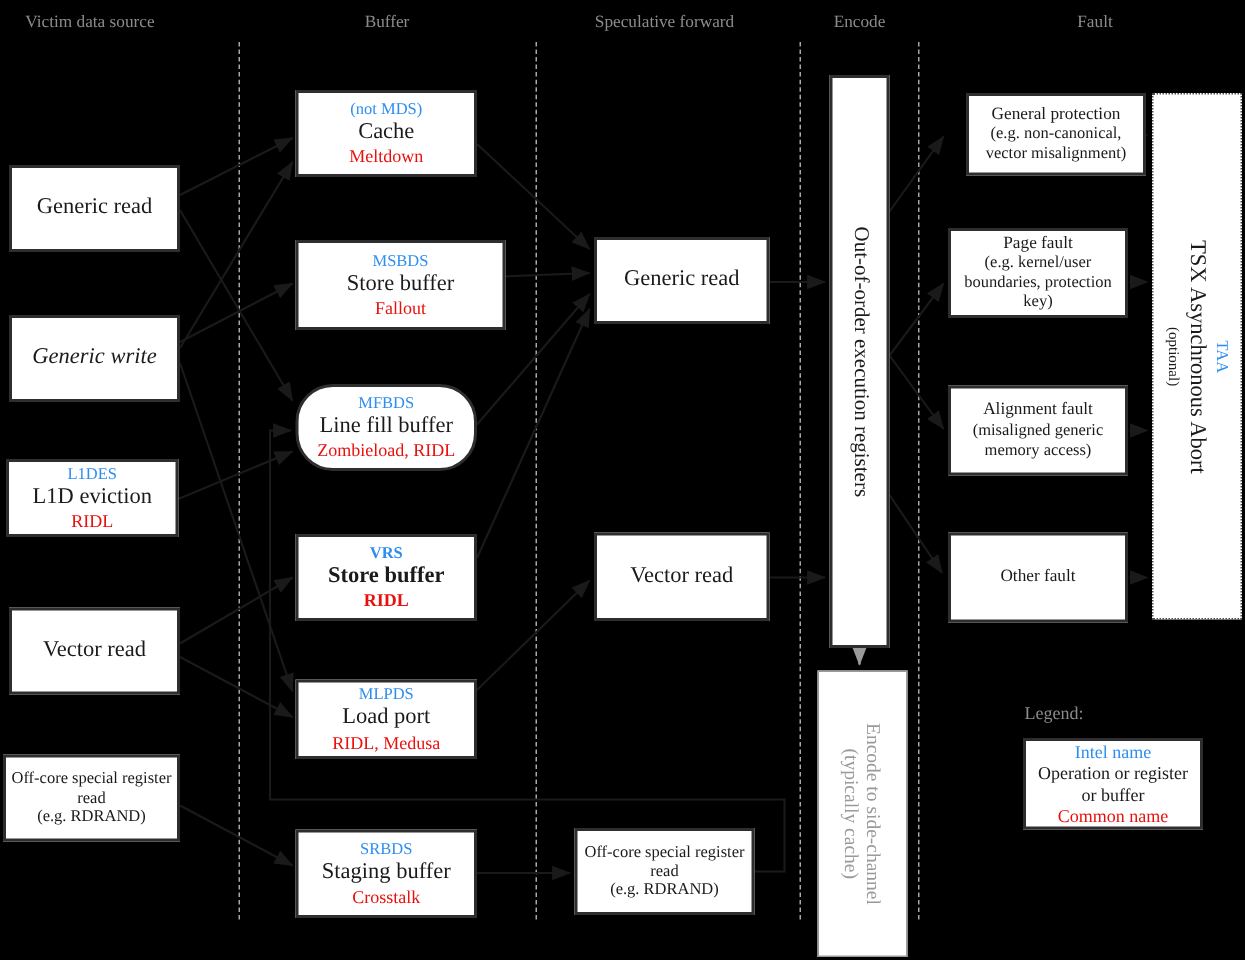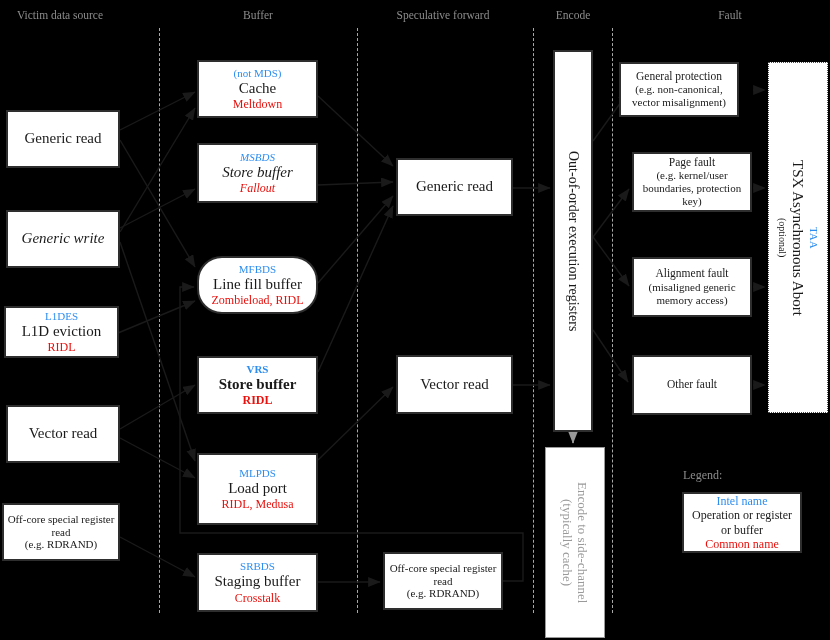--- a/index.html
+++ b/index.html
@@ -31,41 +31,41 @@
 
   
   #n-generic-read{left:6px;top:110px;width:114px;height:58px;}
   #n-generic-write{left:6px;top:210px;width:114px;height:58px;font-style:italic;}
   #n-l1d-eviction{left:4px;top:306px;width:115px;height:52px;}
   #n-vector-read{left:6px;top:405px;width:114px;height:58px;}
   #n-offcore-read{left:2px;top:503px;width:118px;height:58px;}
 
   
   #n-cache{left:197px;top:60px;width:121px;height:58px;text-align:right;}
-  #n-sb-msbds{left:197px;top:143px;width:121px;height:60px;font-style:italic;}
+  #n-sb-msbds{left:197px;top:160px;width:140px;height:60px;}
   #n-lfb{left:197px;top:256px;width:121px;height:58px;border-radius:25px;}
   #n-sb-vrs{left:197px;top:356px;width:121px;height:58px;font-weight:bold;}
-  #n-load-port{left:197px;top:453px;width:121px;height:72px;}
+  #n-load-port{left:197px;top:453px;width:121px;height:53px;}
   #n-staging{left:197px;top:553px;width:121px;height:59px;}
 
   
   #n-spec-gr{left:396px;top:158px;width:117px;height:58px;}
   #n-spec-vr{left:396px;top:355px;width:117px;height:59px;}
   #n-spec-offcore{left:383px;top:552px;width:120px;height:58px;}
 
   
   #n-ooo{left:553px;top:50px;width:40px;height:382px;display:grid;place-items:center;}
   #n-side{left:545px;top:447px;width:60px;height:191px;display:grid;place-items:center;
     border:1.5px solid #9a9a9a;color:#9a9a9a;}
   .vblock{writing-mode:vertical-rl;text-orientation:mixed;text-align:center;}
   #n-ooo .vblock{font-size:14px;}
   #n-side .vblock{font-size:13px;color:#9a9a9a;}
 
   
-  #n-gp{left:619px;top:62px;width:120px;height:55px;font-family:Liberation Serif, serif;}
+  #n-gp{left:644px;top:62px;width:120px;height:55px;font-family:Liberation Serif, serif;}
   #n-pf{left:632px;top:152px;width:120px;height:60px;}
   #n-af{left:632px;top:257px;width:120px;height:60px;}
   #n-of{left:632px;top:355px;width:120px;height:60px;}
   #n-tsx{left:768px;top:62px;width:60px;height:351px;
     border:1.5px dotted #4a4a4a;display:grid;place-items:center;}
   #n-tsx .vblock .taa{font-size:11px;color:var(--intel);margin:0 1px;}
   #n-tsx .vblock .tsx-title{font-size:15px;margin:0 1px;}
   #n-tsx .vblock .optional{font-size:10px;margin:0 1px;}
 
   

